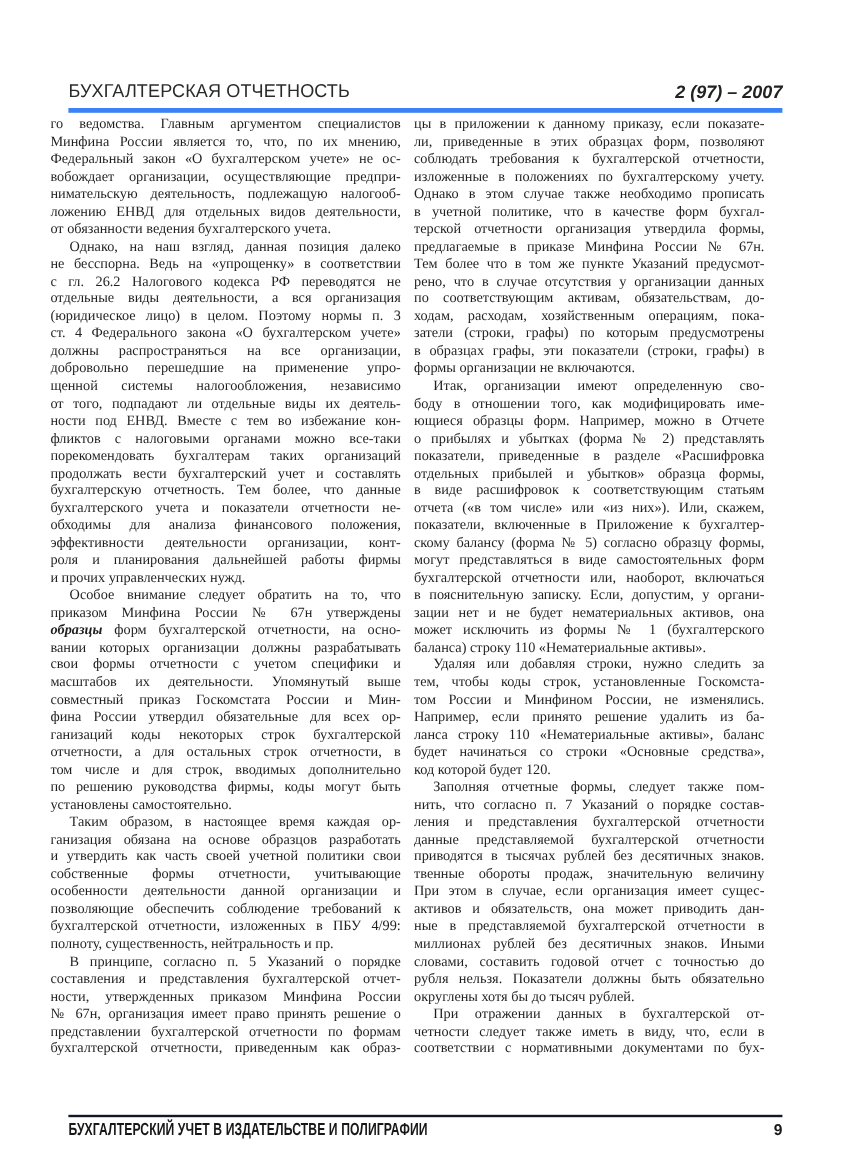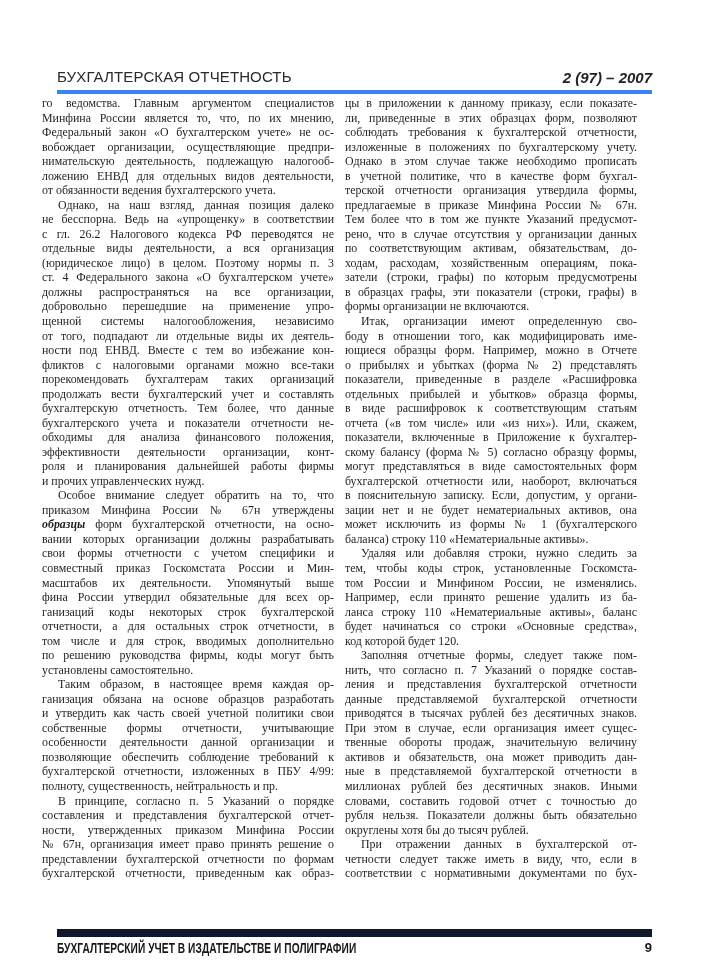--- a/index.html
+++ b/index.html
@@ -31,21 +31,21 @@
   .line{
     font-size:11.9px;line-height:14.54px;max-height:14.54px;overflow:hidden;
     text-align:justify;text-align-last:justify;white-space:normal;
   }
   .line.end{text-align-last:left;}
   .line.indent{text-indent:16px;}
   .bi{font-weight:bold;font-style:italic;}
   
   .footer{
     position:absolute;left:57px;right:57px;top:929px;
-    border-top:8px solid #0f172a;padding-top:3px;
+    border-top:2px solid #0f172a;padding-top:3px;
     display:flex;justify-content:space-between;align-items:flex-start;
     font-family:"Liberation Sans", sans-serif;font-weight:700;color:#171717;
   }
   .footer .journal{
     font-size:14.5px;letter-spacing:0.1px;white-space:nowrap;
     transform:scaleX(0.70);transform-origin:left top;
   }
   .footer .pageno{font-size:13px;}
 </style>
 </head>
@@ -90,22 +90,22 @@
           <div class="line">эффективности деятельности организации, конт-</div>
           <div class="line">роля и планирования дальнейшей работы фирмы</div>
           <div class="line end">и прочих управленческих нужд.</div>
         </div>
         <div class="para">
           <div class="line indent">Особое внимание следует обратить на то, что</div>
           <div class="line">приказом Минфина России № 67н утверждены</div>
           <div class="line"><span class="bi">образцы</span> форм бухгалтерской отчетности, на осно-</div>
           <div class="line">вании которых организации должны разрабатывать</div>
           <div class="line">свои формы отчетности с учетом специфики и</div>
+          <div class="line">масштабов их деятельности. Упомянутый выше</div>
           <div class="line">совместный приказ Госкомстата России и Мин-</div>
-          <div class="line">масштабов их деятельности. Упомянутый выше</div>
           <div class="line">фина России утвердил обязательные для всех ор-</div>
           <div class="line">ганизаций коды некоторых строк бухгалтерской</div>
           <div class="line">отчетности, а для остальных строк отчетности, в</div>
           <div class="line">том числе и для строк, вводимых дополнительно</div>
           <div class="line">по решению руководства фирмы, коды могут быть</div>
           <div class="line end">установлены самостоятельно.</div>
         </div>
         <div class="para">
           <div class="line indent">Таким образом, в настоящее время каждая ор-</div>
           <div class="line">ганизация обязана на основе образцов разработать</div>
@@ -169,22 +169,22 @@
           <div class="line">ланса строку 110 «Нематериальные активы», баланс</div>
           <div class="line">будет начинаться со строки «Основные средства»,</div>
           <div class="line end">код которой будет 120.</div>
         </div>
         <div class="para">
           <div class="line indent">Заполняя отчетные формы, следует также пом-</div>
           <div class="line">нить, что согласно п. 7 Указаний о порядке состав-</div>
           <div class="line">ления и представления бухгалтерской отчетности</div>
           <div class="line">данные представляемой бухгалтерской отчетности</div>
           <div class="line">приводятся в тысячах рублей без десятичных знаков.</div>
+          <div class="line">твенные обороты продаж, значительную величину</div>
           <div class="line">При этом в случае, если организация имеет сущес-</div>
-          <div class="line">твенные обороты продаж, значительную величину</div>
           <div class="line">активов и обязательств, она может приводить дан-</div>
           <div class="line">ные в представляемой бухгалтерской отчетности в</div>
           <div class="line">миллионах рублей без десятичных знаков. Иными</div>
           <div class="line">словами, составить годовой отчет с точностью до</div>
           <div class="line">рубля нельзя. Показатели должны быть обязательно</div>
           <div class="line end">округлены хотя бы до тысяч рублей.</div>
         </div>
         <div class="para">
           <div class="line indent">При отражении данных в бухгалтерской от-</div>
           <div class="line">четности следует также иметь в виду, что, если в</div>

